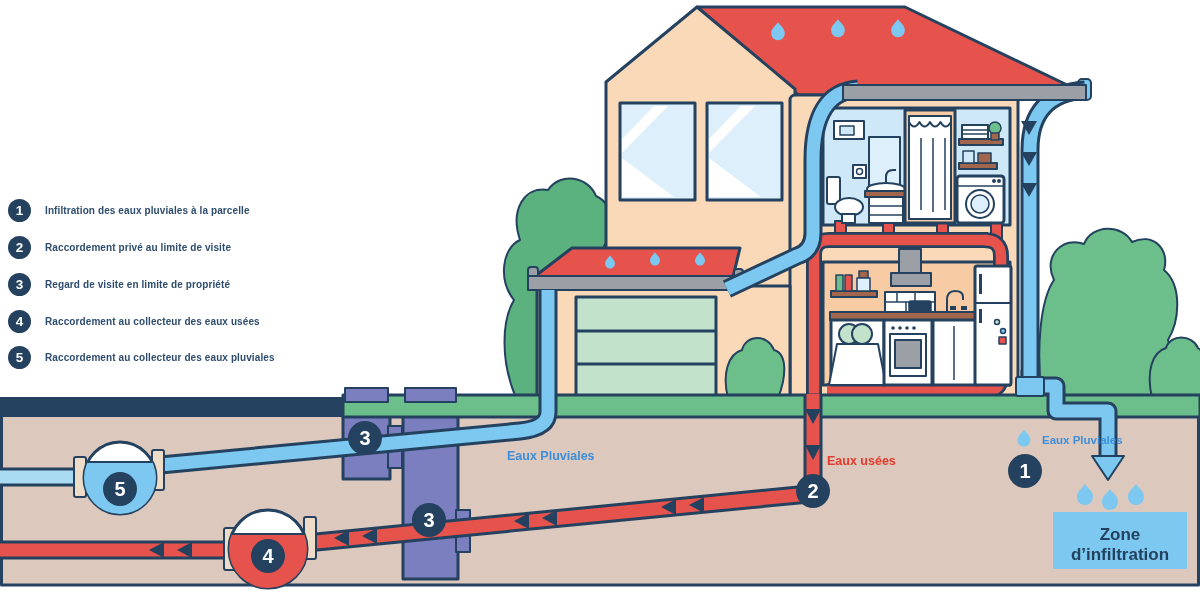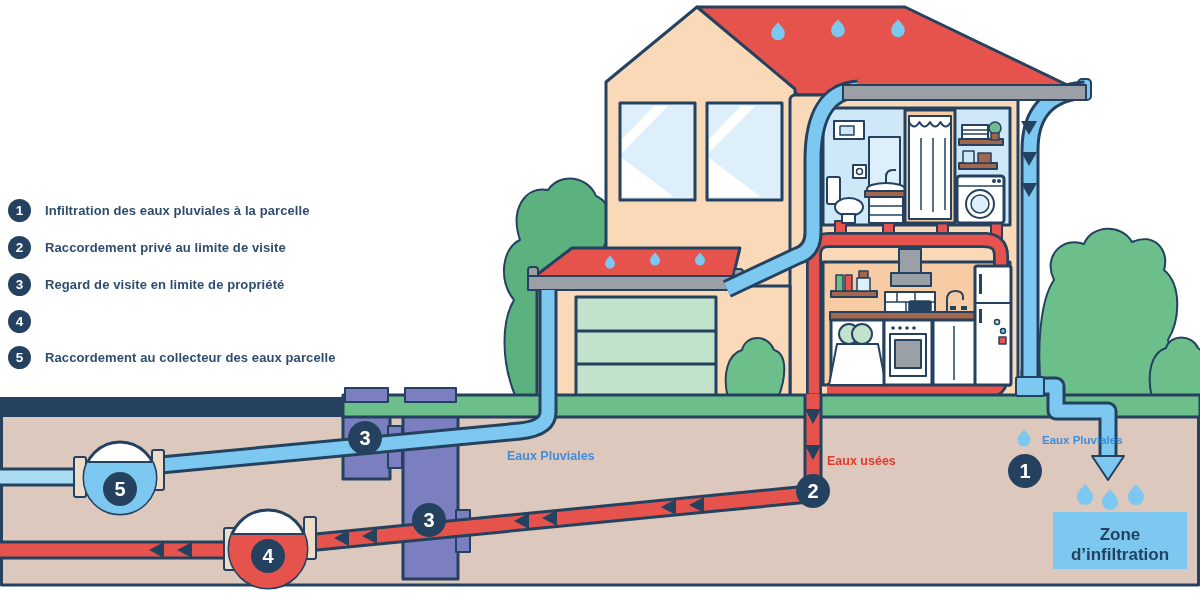--- a/index.html
+++ b/index.html
@@ -34,21 +34,21 @@
   
   .lbl{font-size:12.5px;font-weight:bold}
   .lblSm{font-size:11.5px;font-weight:bold}
   .tBlue{fill:var(--label_blue)} .tRed{fill:var(--label_red)}
   .zoneT{font-size:17px;font-weight:bold;fill:var(--navy);text-anchor:middle}
   .mT{font-size:20px;font-weight:bold;fill:#fff;text-anchor:middle}
   
   .legend-item{position:absolute;left:8px;display:flex;align-items:center;gap:14px;white-space:nowrap}
   .legend-num{width:23px;height:23px;border-radius:50%;background:var(--navy);color:#fff;
               font-size:13.5px;font-weight:bold;display:flex;align-items:center;justify-content:center;flex:0 0 23px}
-  .legend-label{font-size:13px;font-weight:600;color:var(--text);letter-spacing:.1px}
+  .legend-label{font-size:10px;font-weight:600;color:var(--text);letter-spacing:.1px}
   .p1{top:199px}.p2{top:236px}.p3{top:273px}.p4{top:310px}.p5{top:346px}
 </style>
 </head>
 <body>
 
 <div class="stage">
 
   
   <div>
     <div class="legend-item p1">
@@ -58,24 +58,25 @@
     <div class="legend-item p2">
       <span class="legend-num">2</span>
       <span class="legend-label">Raccordement privé au limite de visite</span>
     </div>
     <div class="legend-item p3">
       <span class="legend-num">3</span>
       <span class="legend-label">Regard de visite en limite de propriété</span>
     </div>
     <div class="legend-item p4">
       <span class="legend-num">4</span>
+      <span class="legend-label">Raccordement au collecteur des eaux usées</span>
     </div>
     <div class="legend-item p5">
       <span class="legend-num">5</span>
-      <span class="legend-label">Raccordement au collecteur des eaux parcelle</span>
+      <span class="legend-label">Raccordement au collecteur des eaux pluviales</span>
     </div>
   </div>
 
   <svg width="1200" height="593" viewBox="0 0 1200 593">
     <defs>
       <path id="drop" d="M0,-9 C3.5,-4.5 8,-1 8,3.5 C8,8.5 4.5,12 0,12 C-4.5,12 -8,8.5 -8,3.5 C-8,-1 -3.5,-4.5 0,-9 Z"></path>
       <clipPath id="clip5">
           <circle cx="120" cy="478" r="36"></circle>
         </clipPath>
       <clipPath id="clip4">

